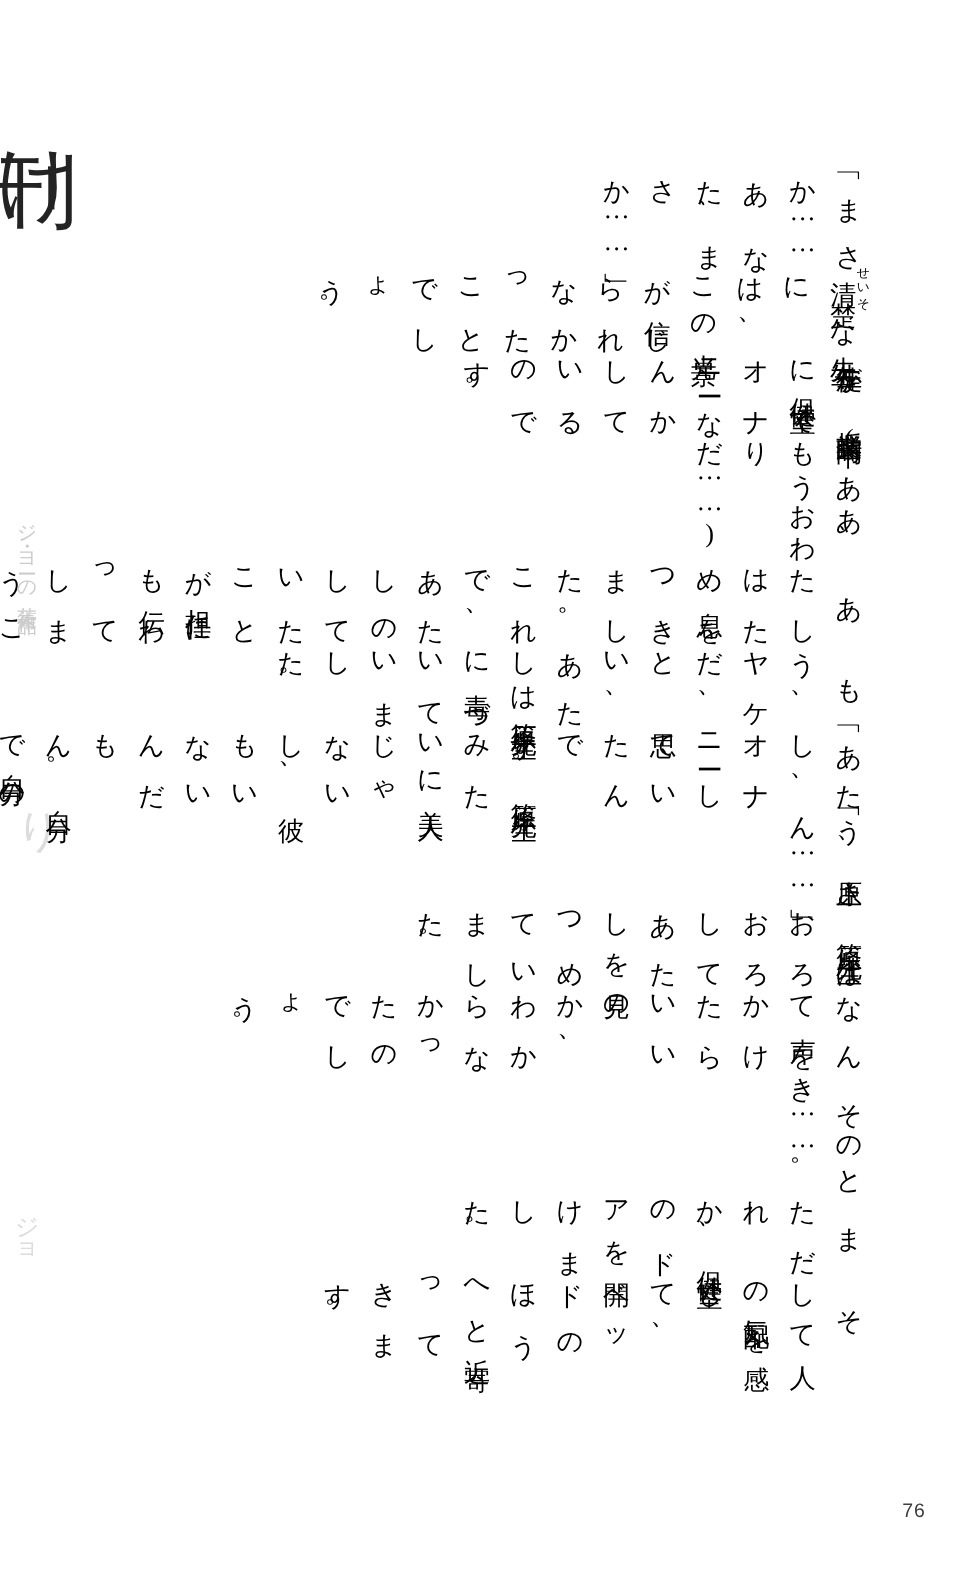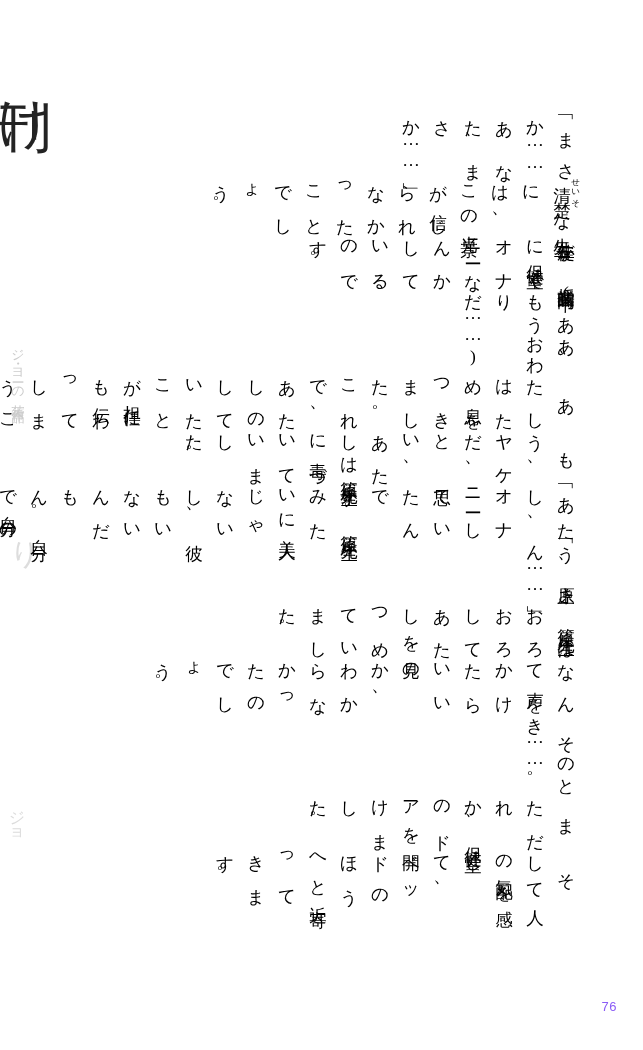--- a/index.html
+++ b/index.html
@@ -92,21 +92,21 @@
   rt {
     font-size: 8.5px;
     letter-spacing: 0px;
   }
   #page-number {
     position: absolute;
     right: 26px;
     bottom: 36px;
     font-size: 13px;
     font-family: "Liberation Sans", sans-serif;
-    color: #8b5cf6;
+    color: #404040;
     letter-spacing: 0.5px;
   }
 </style>
 </head>
 <body>
 
 <div id="page">
 
   <div class="bleed bleed-a">刊け</div>
   <div class="bleed bleed-b">ジ・ヨーの芸術作品</div>

